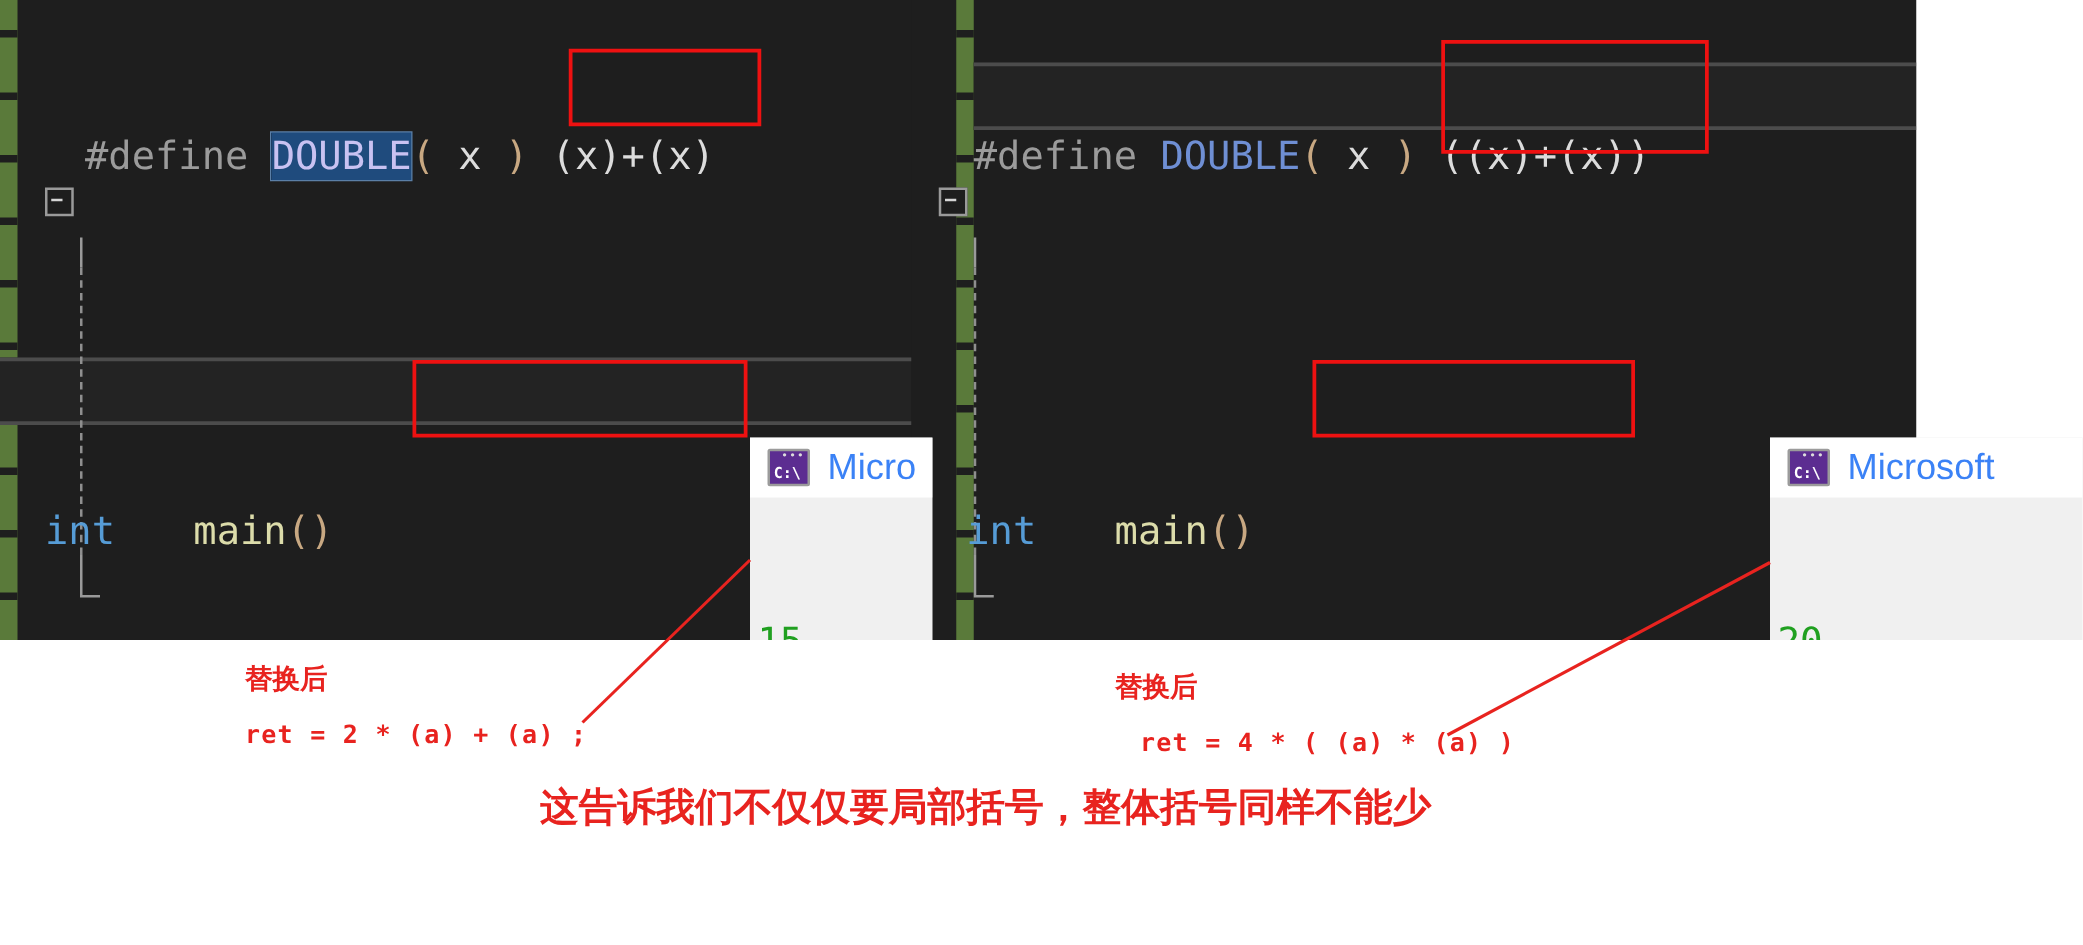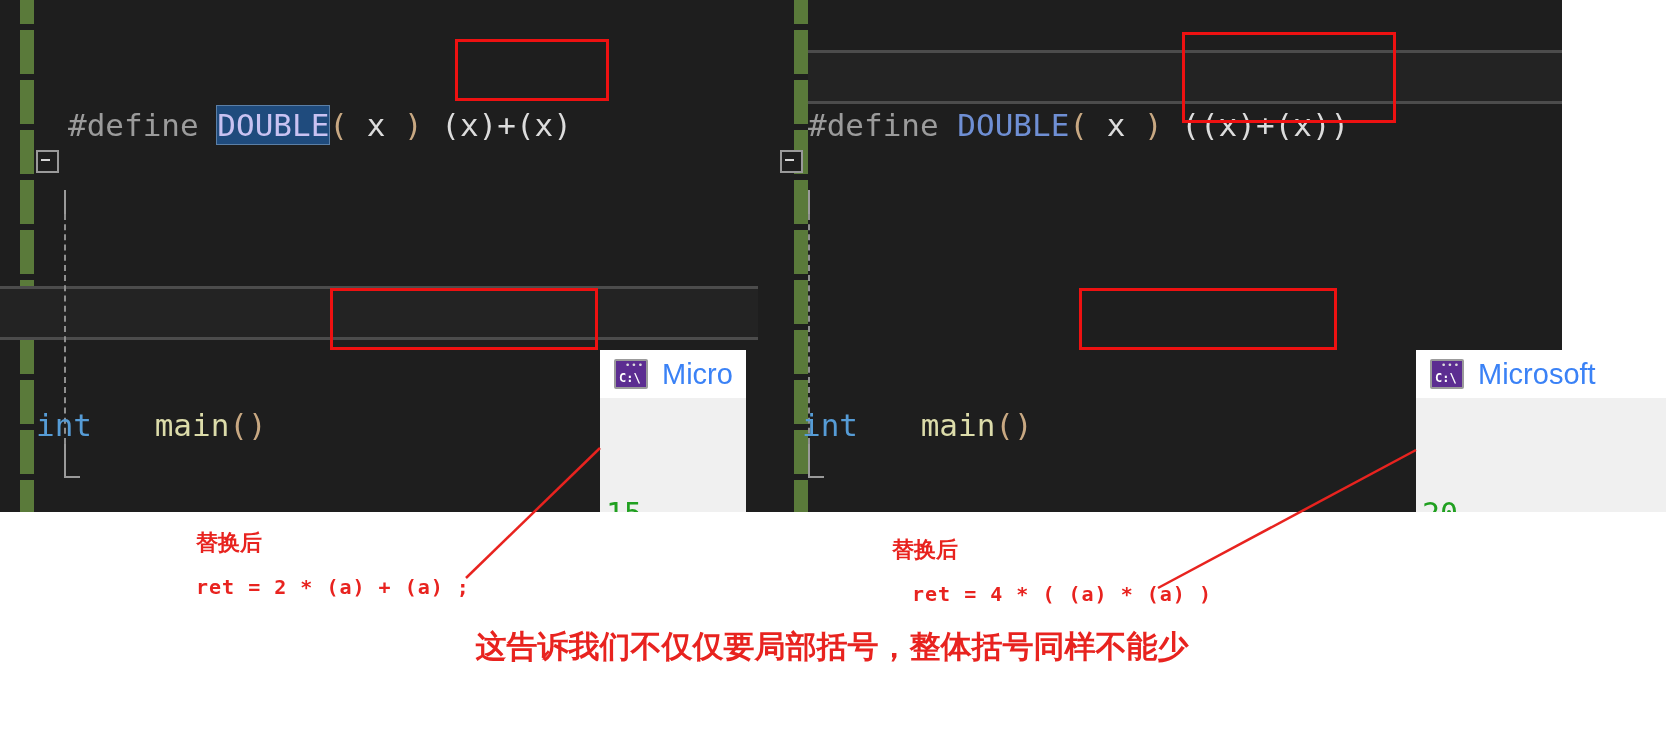--- a/index.html
+++ b/index.html
@@ -15,22 +15,22 @@
     font-family: "DejaVu Sans", sans-serif;
   }
 
   
   .editor {
     position: absolute;
     top: 0;
     background: #1e1e1e;
     overflow: hidden;
   }
-  #editor-left  { left: 0px;   width: 745px;  height: 512px; padding-left: 20px; }
-  #editor-right { left: 758px; width: 804px;  height: 512px; }
+  #editor-left  { left: 0px;   width: 745px;  height: 512px; }
+  #editor-right { left: 729px; width: 804px;  height: 512px; }
 
   .track-bar {
     position: absolute;
     top: 0;
     width: 14px;
     height: 100%;
     background: #1e1e1e;
   }
   .track-seg {
     position: absolute;
@@ -328,13 +328,13 @@
   <line x1="466" y1="578" x2="600" y2="448" stroke="#e8231f" stroke-width="2.5"></line>
   <line x1="1158" y1="588" x2="1416" y2="450" stroke="#e8231f" stroke-width="2.5"></line>
 </svg>
 
 <div class="annot annot-cn" style="left:196px; top:528px;">替换后</div>
 <div class="annot annot-code" style="left:196px; top:575px;">ret = 2 * (a) + (a) ;</div>
 
 <div class="annot annot-cn" style="left:892px; top:535px;">替换后</div>
 <div class="annot annot-code" style="left:912px; top:582px;">ret = 4 * ( (a) * (a) )</div>
 
-<div class="annot annot-note" style="left:432px; top:626px;text-align:center;">这告诉我们不仅仅要局部括号，整体括号同样不能少</div>
+<div class="annot annot-note" style="left:432px; top:626px;">这告诉我们不仅仅要局部括号，整体括号同样不能少</div>
 
 </body></html>

